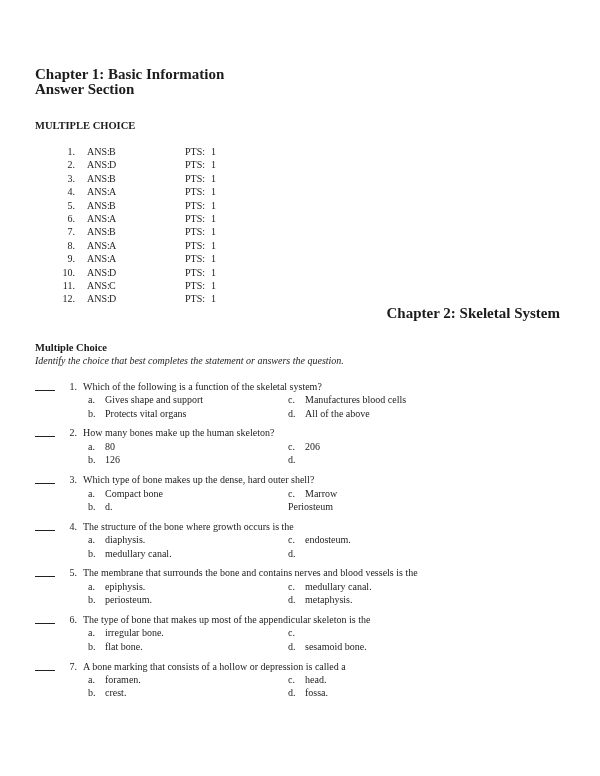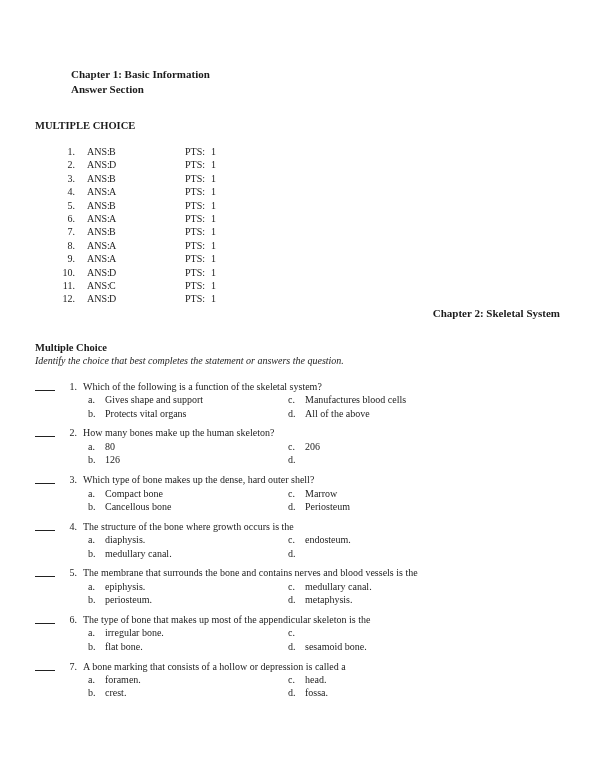--- a/index.html
+++ b/index.html
@@ -12,25 +12,24 @@
     width: 600px;
     height: 776px;
     background: #ffffff;
     box-sizing: border-box;
     padding: 67px 40px 0 35px;
     font-family: "Liberation Serif", serif;
     color: #1c1c1c;
     overflow: hidden;
   }
   .doc-title {
-    font-size: 11px;
+    font-size: 15px;
     font-weight: bold;
     line-height: 15px;
     white-space: nowrap;
-    margin-left: 36px;
   }
   .section-label-caps {
     margin-top: 22px;
     font-size: 10.5px;
     font-weight: bold;
     line-height: 14px;
   }
   .answers {
     margin-top: 12px;
     font-size: 10px;
@@ -247,21 +246,20 @@
         <span class="q-text">Which type of bone makes up the dense, hard outer shell?</span>
       </div>
       <div class="q-opts">
         <span>a.</span>
         <span>Compact bone</span>
         <span>c.</span>
         <span>Marrow</span>
       </div>
       <div class="q-opts">
         <span>b.</span>
-        <span>Cancellous bone</span>
         <span>d.</span>
         <span>Periosteum</span>
       </div>
     </div>
       <div class="question">
       <div class="q-line1">
         <span class="blank"></span>
         <span class="q-num">4.</span>
         <span></span>
         <span class="q-text">The structure of the bone where growth occurs is the</span>

